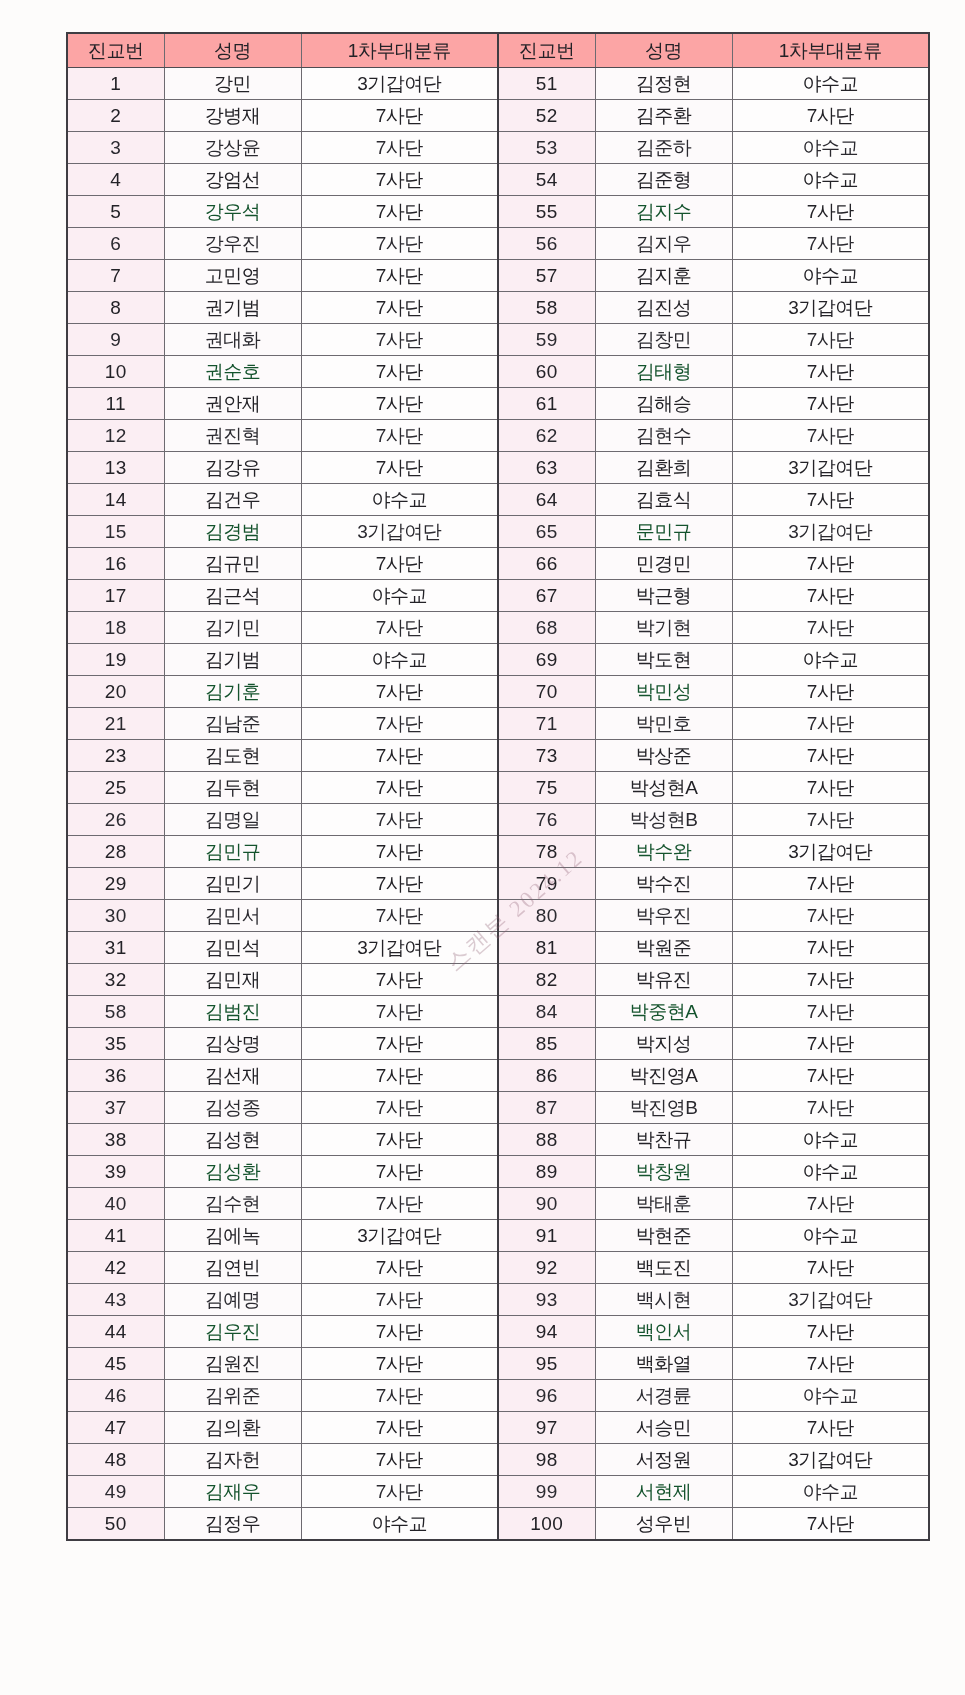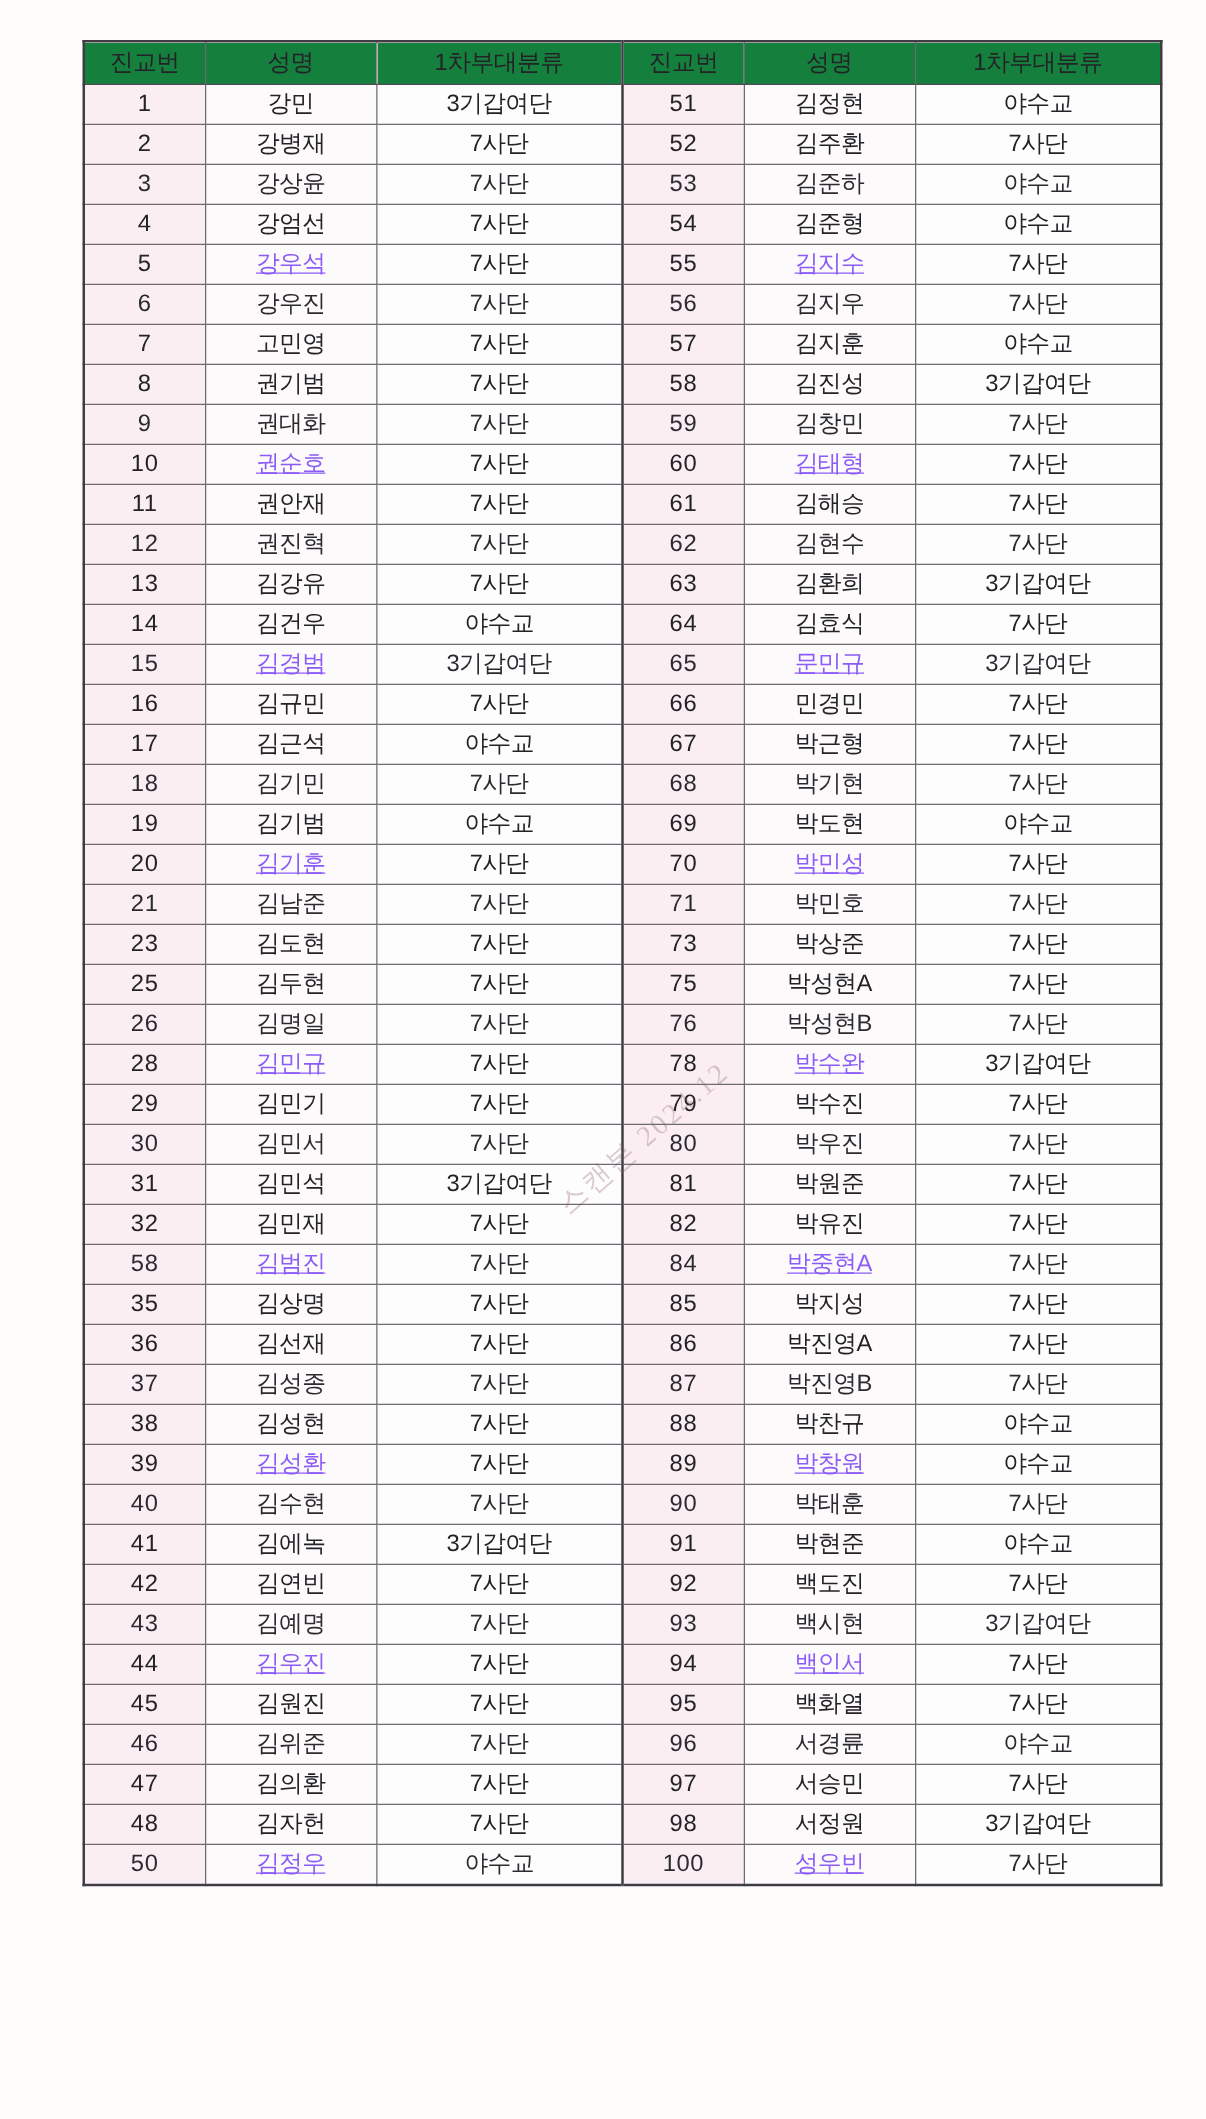--- a/index.html
+++ b/index.html
@@ -49,21 +49,21 @@
     line-height: 31px;
     text-align: center;
     vertical-align: middle;
     font-size: 19px;
     color: #232227;
     white-space: nowrap;
     overflow: hidden;
   }
 
   table.roster thead th {
-    background: #15803d;
+    background: #fca5a5;
     font-weight: 400;
     font-size: 19px;
     letter-spacing: -0.4px;
     border-bottom: 1.6px solid #4e4c52;
     height: 33px;
     line-height: 33px;
   }
 
   
   td.idx {
@@ -83,21 +83,21 @@
   table.roster td.idx.right-half,
   table.roster th.right-half {
     border-left: 2px solid #3f3d43;
   }
   table.roster {
     border: 2px solid #3f3d43;
   }
 
   
   tbody tr:nth-child(3n) td { color: #2b2a30; }
-  tbody tr:nth-child(5n) td.nm { color: #8b5cf6; text-decoration: underline; }
+  tbody tr:nth-child(5n) td.nm { color: #14532d; }
 
   
   #watermark {
     position: absolute;
     left: 430px;
     top: 660px;
     width: 420px;
     height: 320px;
     pointer-events: none;
     opacity: 0.30;
@@ -487,20 +487,28 @@
         </tr>
         <tr>
           <td class="idx">48</td>
           <td class="nm">김자헌</td>
           <td class="ut">7사단</td>
           <td class="idx right-half">98</td>
           <td class="nm">서정원</td>
           <td class="ut">3기갑여단</td>
         </tr>
         <tr>
+          <td class="idx">49</td>
+          <td class="nm">김재우</td>
+          <td class="ut">7사단</td>
+          <td class="idx right-half">99</td>
+          <td class="nm">서현제</td>
+          <td class="ut">야수교</td>
+        </tr>
+        <tr>
           <td class="idx">50</td>
           <td class="nm">김정우</td>
           <td class="ut">야수교</td>
           <td class="idx right-half">100</td>
           <td class="nm">성우빈</td>
           <td class="ut">7사단</td>
         </tr>
       </tbody>
   </table>
 </div>

